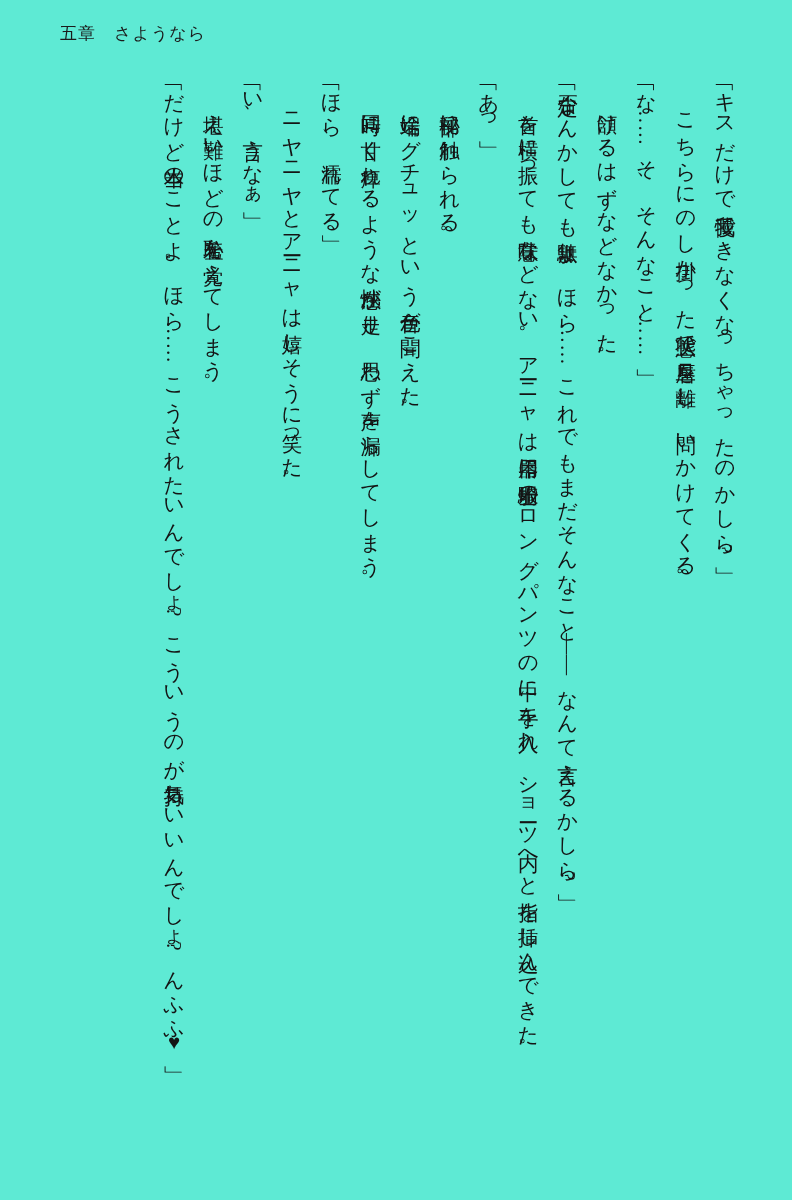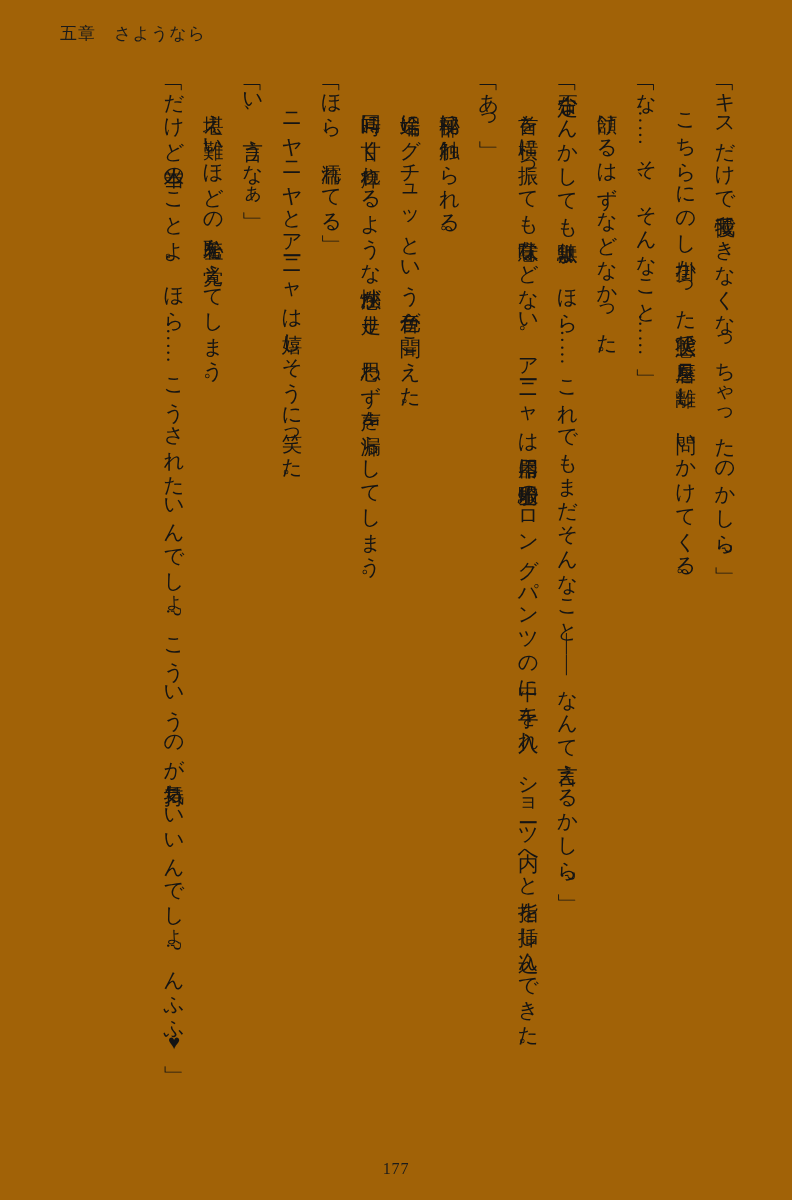--- a/index.html
+++ b/index.html
@@ -8,21 +8,21 @@
     background: #ffffff;
   }
   body {
     font-family: "Liberation Serif", "DejaVu Serif", serif;
     color: #1a1a1a;
   }
   .page {
     position: relative;
     width: 792px;
     height: 1200px;
-    background: #a16207;
+    background: #5eead4;
     overflow: hidden;
     box-sizing: border-box;
   }
   
   .running-header {
     position: absolute;
     top: 22px;
     left: 60px;
     font-size: 17px;
     letter-spacing: 0.06em;
@@ -88,14 +88,13 @@
     <p class="indent">秘部に触れられる。</p>
     <p class="indent">途端にグチュッという音色が聞こえた。</p>
     <p class="indent">同時に甘く痺れるような性感が走り、思わず声を漏らしてしまう。</p>
     <p>「ほら、濡れてる」</p>
     <p class="indent">ニヤニヤとアーニャは嬉しそうに笑った。</p>
     <p>「い、言うなぁ」</p>
     <p class="indent">堪え難いほどの羞恥を覚えてしまう。</p>
     <p>「だけど本当のことよ。ほら……こうされたいんでしょ? こういうのが気持ちいいんでしょ? んふふ♥」</p>
   </div>
 
-  <div class="page-number">177</div>
 </div>
 
 </body></html>

